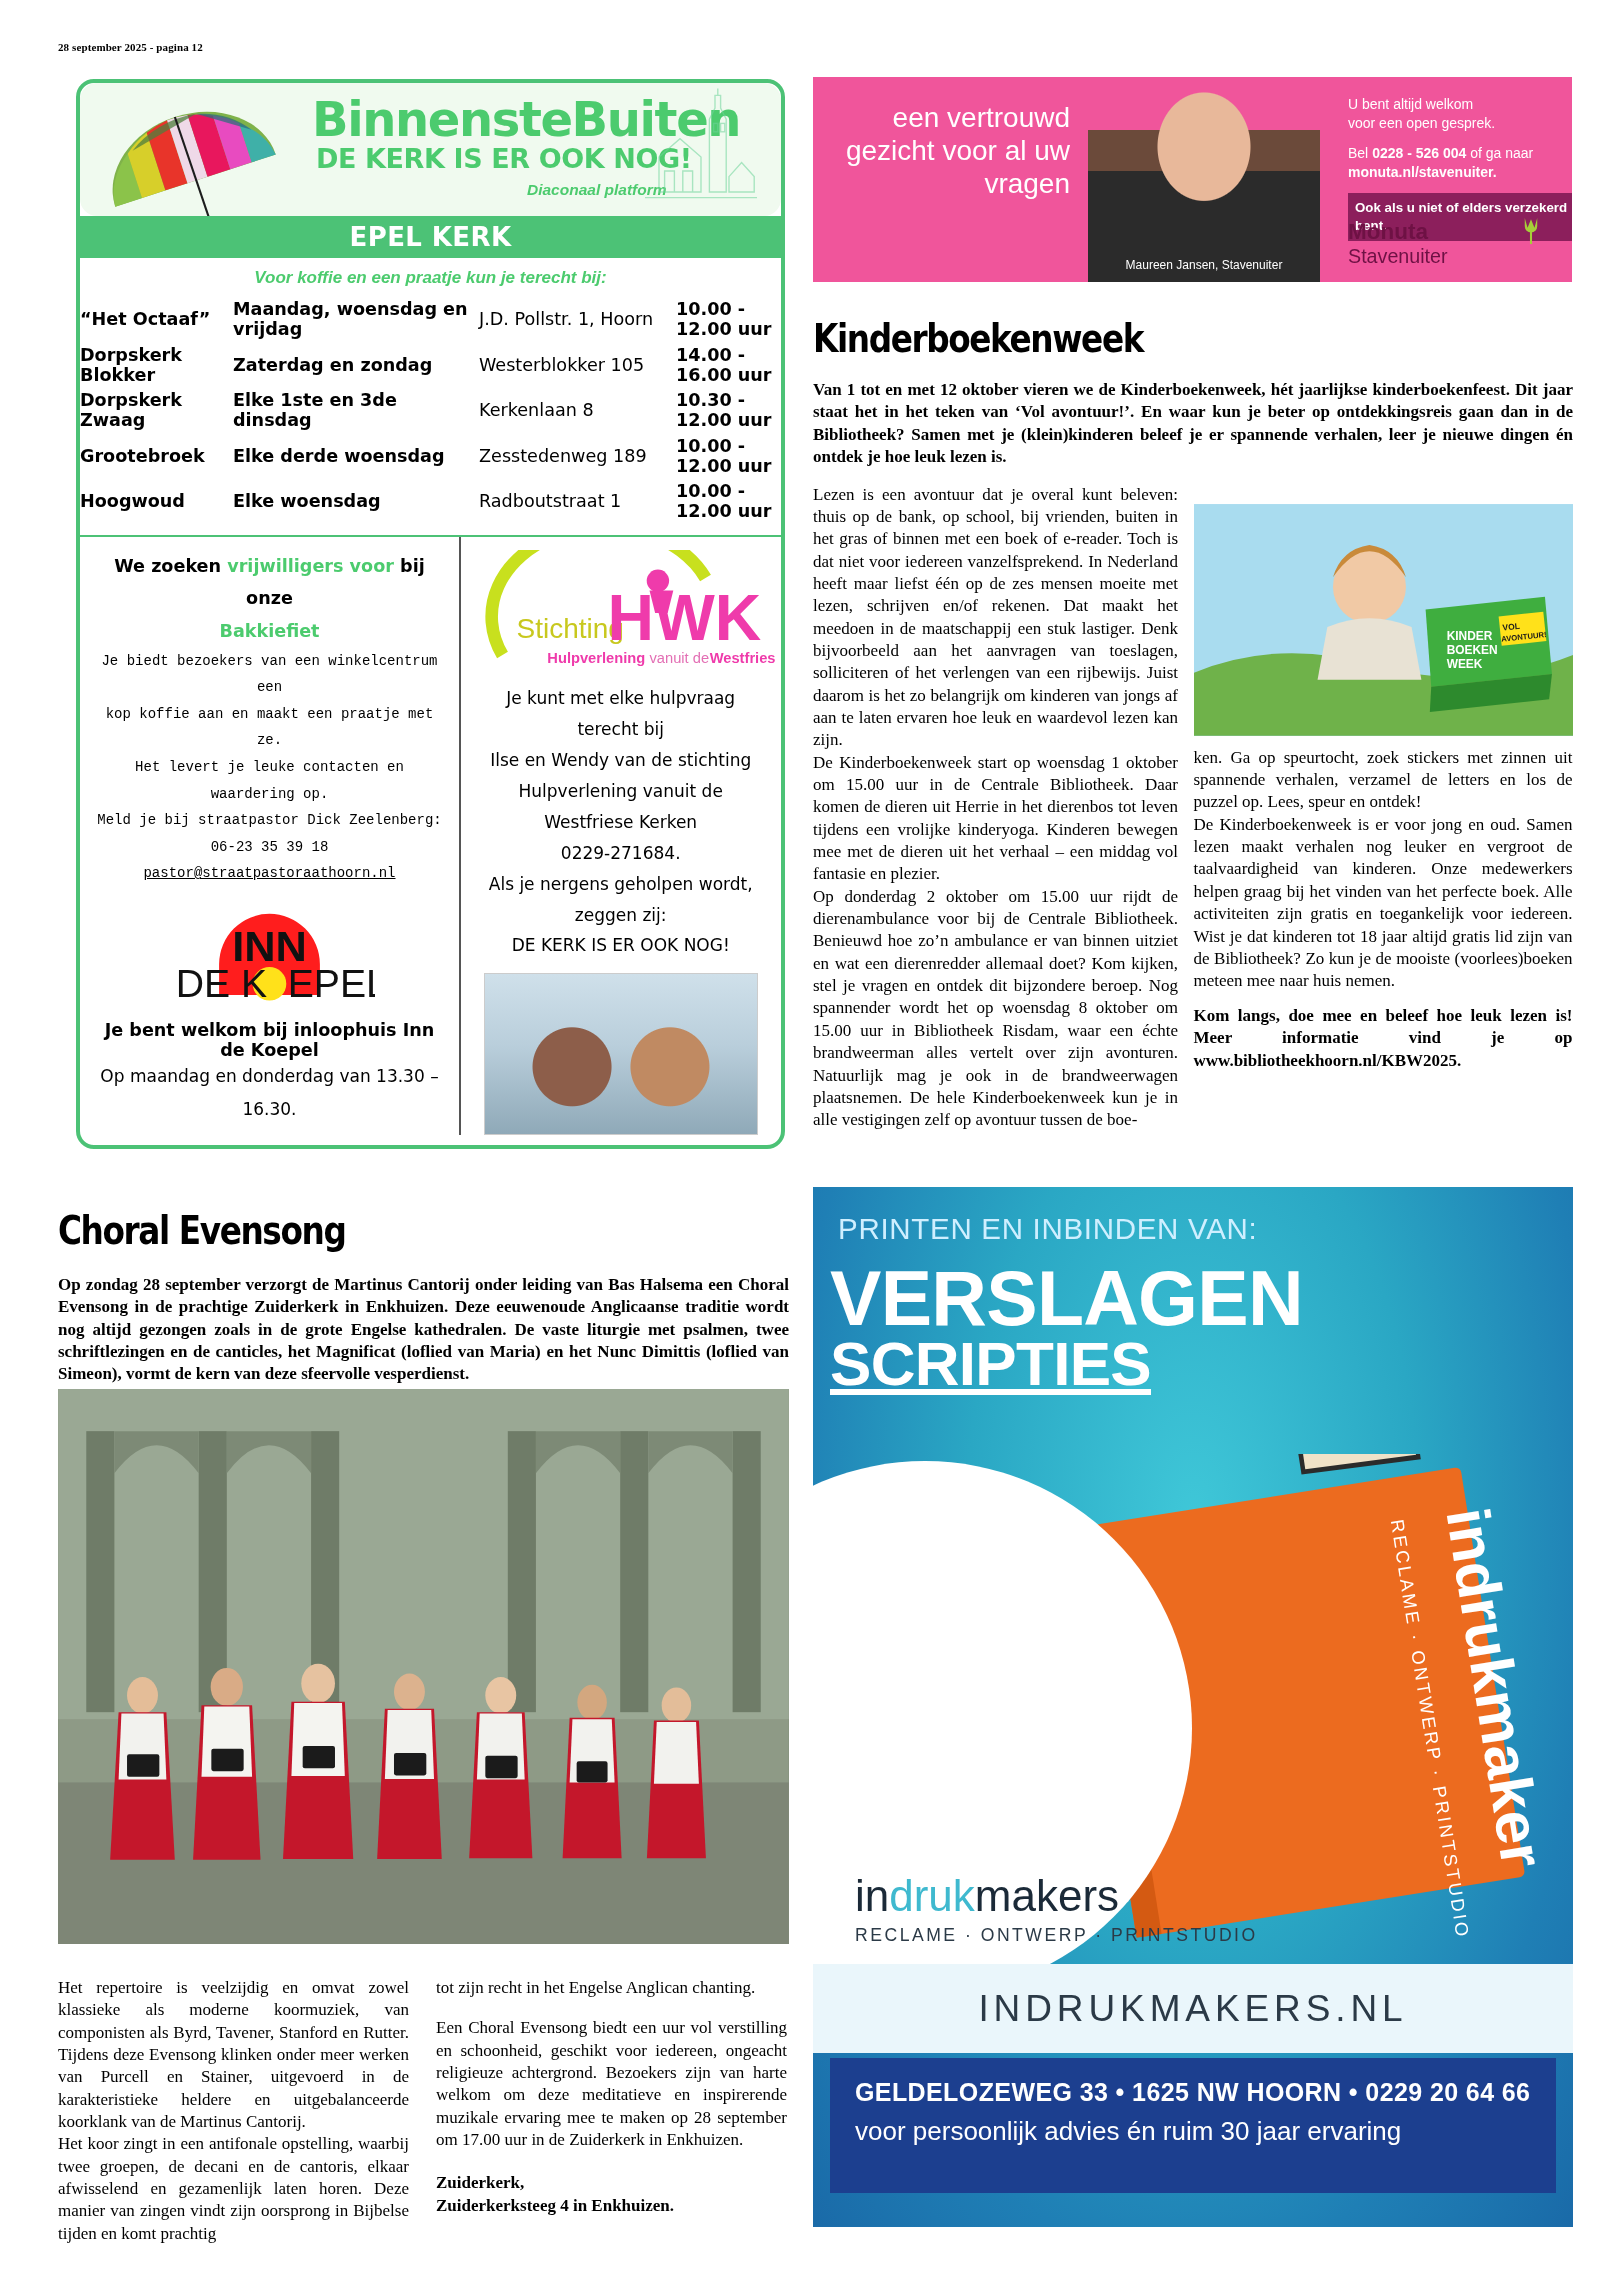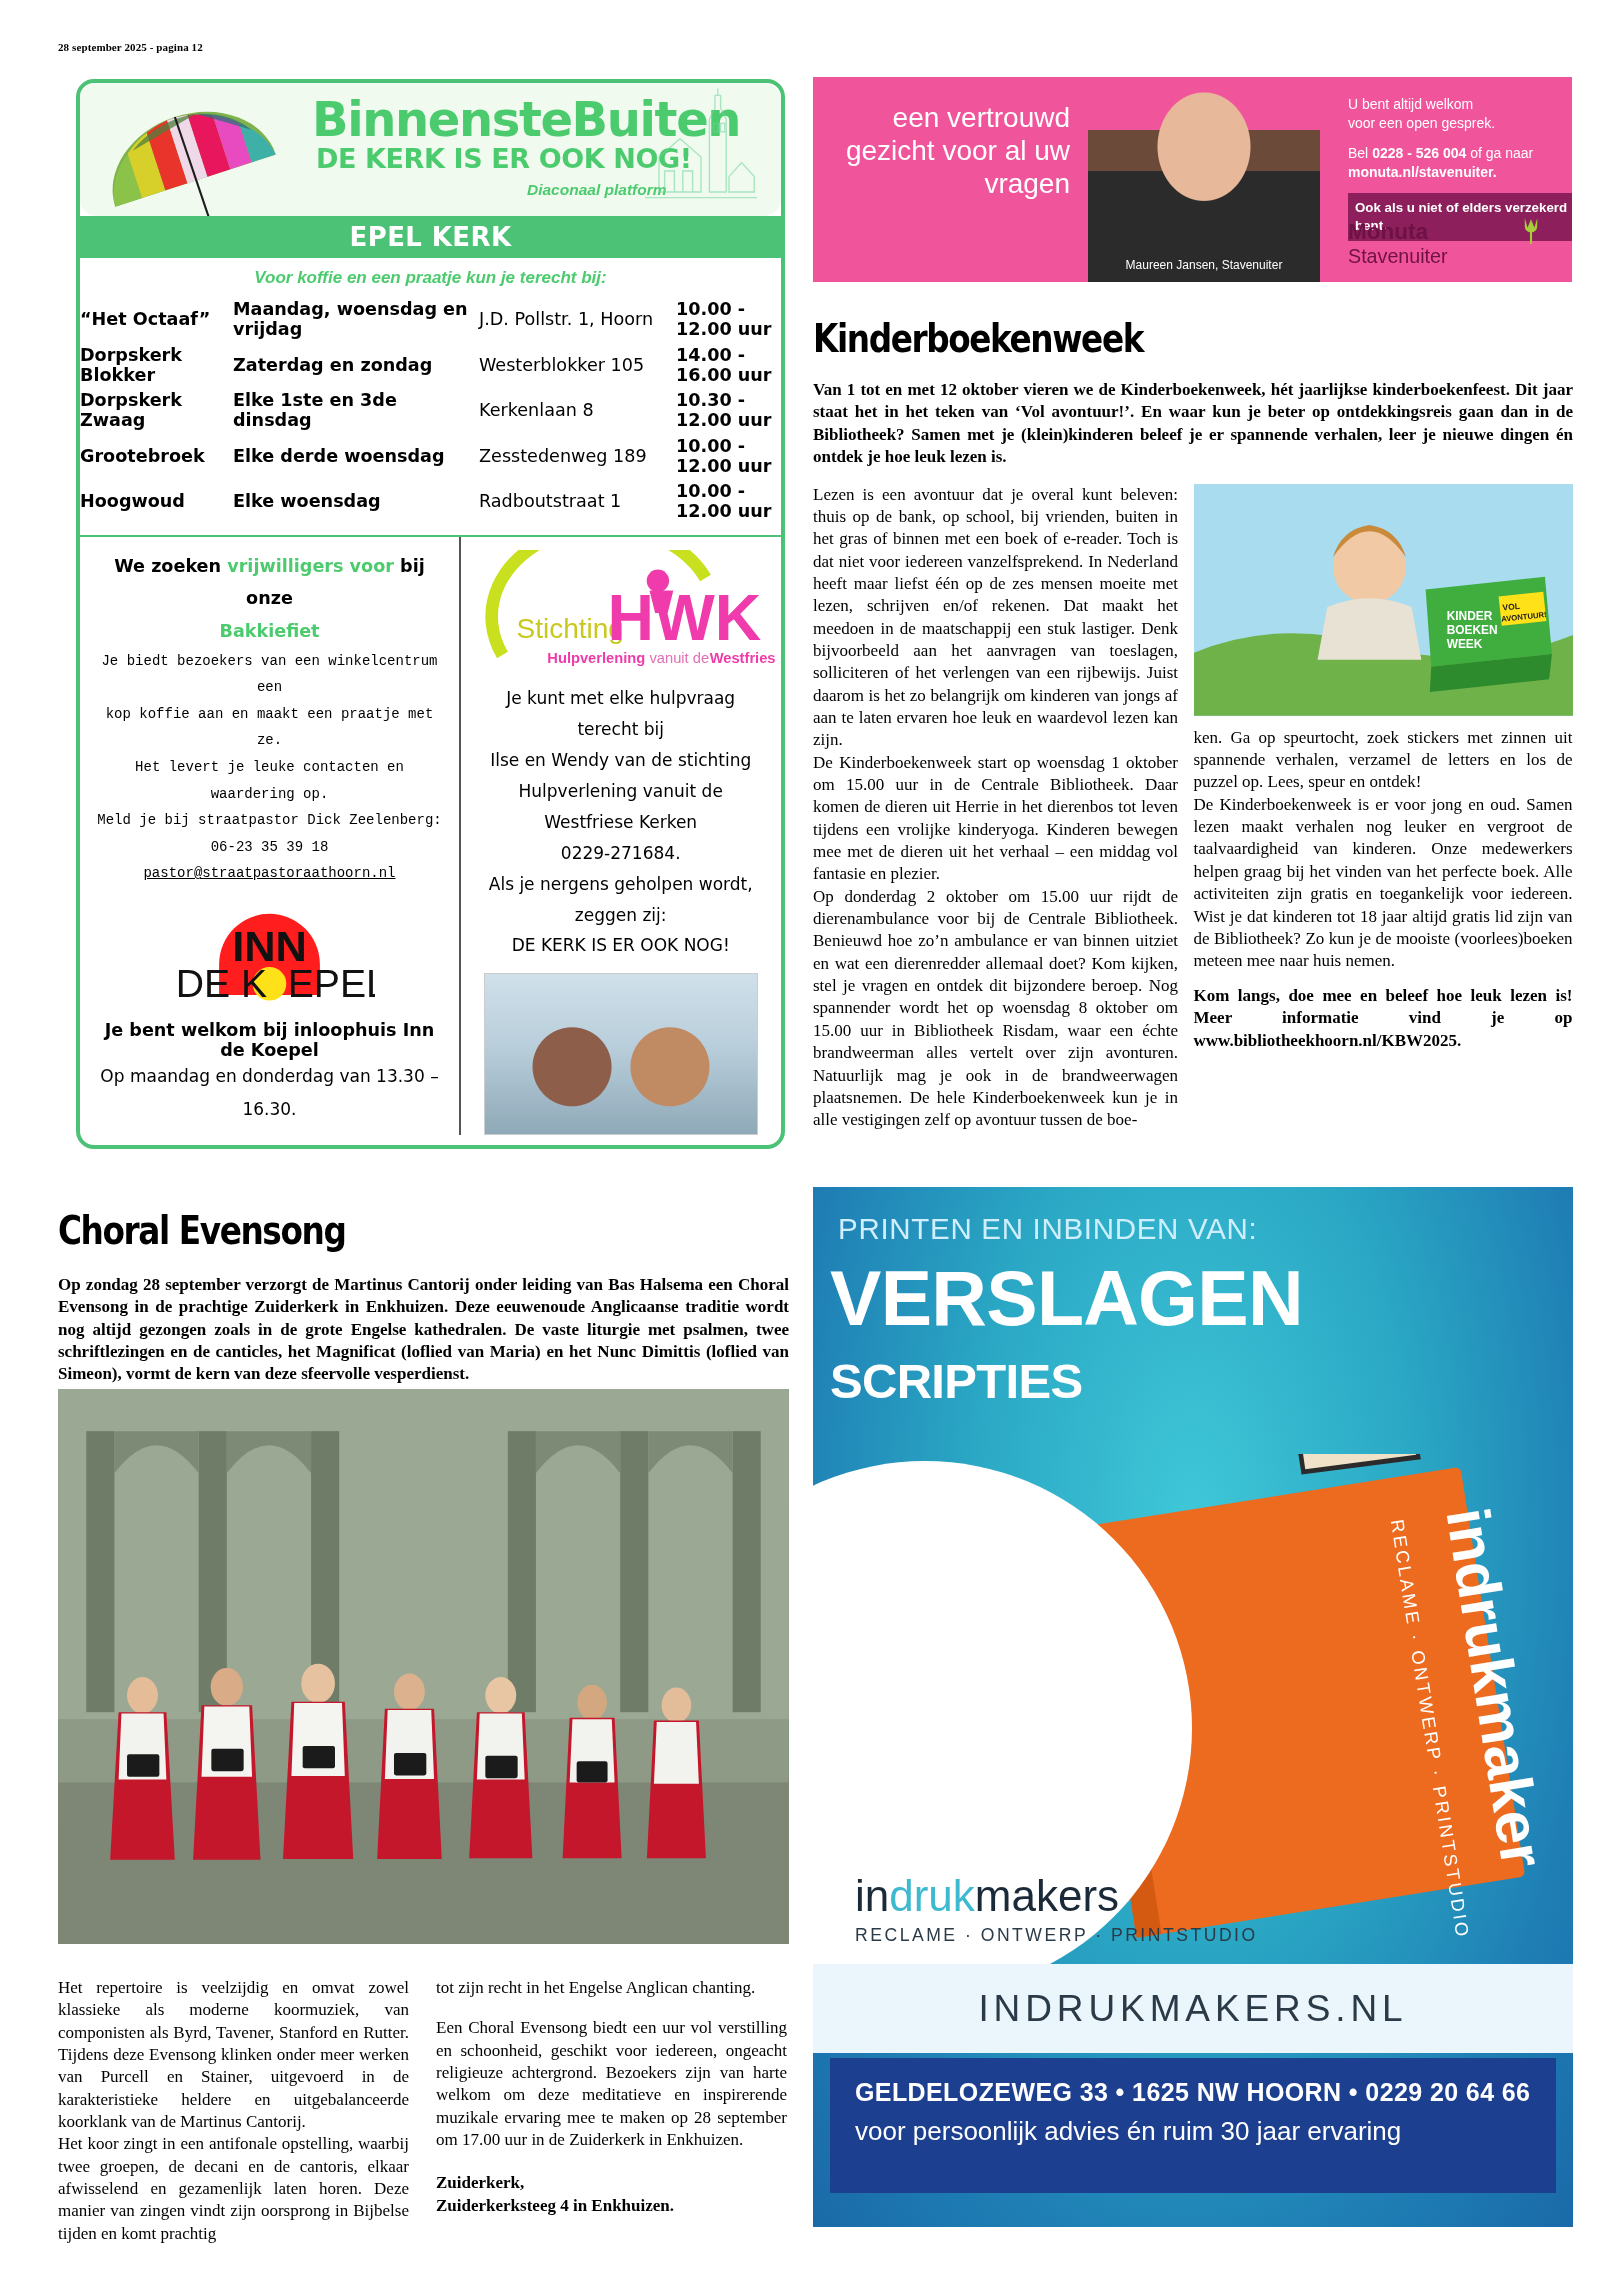--- a/index.html
+++ b/index.html
@@ -135,21 +135,21 @@
     font-family: "DejaVu Sans", sans-serif;
     font-weight: bold; font-size: 39px; letter-spacing: -1.7px;
     transform: scaleX(.84); transform-origin: left center; color: #000;
   }
   .lead {
     font-family: "Liberation Serif", serif; font-weight: bold;
     font-size: 17px; line-height: 1.31; text-align: justify; margin-top: 18px;
   }
   .kbw-cols { display: flex; gap: 15.5px; margin-top: 15.5px; }
   .kbw-colA { width: 365px; }
-  .kbw-colB { width: 379px; }
+  .kbw-colB { width: 379px; margin-top: 20px; }
   .body-serif {
     font-family: "Liberation Serif", serif; font-size: 17px;
     line-height: 1.315; text-align: justify; color: #000;
   }
   .body-serif.bold { font-weight: bold; }
   .kbw-photo {
     width: 379px; height: 232px; margin-bottom: 11.2px; position: relative; overflow: hidden;
     background: linear-gradient(180deg,#bfe4f2 0%,#9fd6ec 40%,#7fc6e0 100%);
   }
 
@@ -175,21 +175,21 @@
   }
   .ind-top-text {
     position: absolute; left: 25px; top: 25px; color: #cfefff;
     font-size: 29.5px; letter-spacing: 0.7px; font-family:"Liberation Sans",sans-serif;
   }
   .ind-big1, .ind-big2 {
     position: absolute; left: 17px; color: #fff; font-weight: bold;
     font-family:"Liberation Sans",sans-serif; letter-spacing: -0.7px;
   }
   .ind-big1 { top: 67px; font-size: 77px; }
-  .ind-big2 { top: 166px; font-size: 49px; }
+  .ind-big2 { top: 141px; font-size: 62px; text-decoration: underline; }
   .ind-white-circle {
     position: absolute; left: -155px; bottom: 232px; width: 534px; height: 534px;
     border-radius: 50%; background: #fff;
   }
   .ind-logo { position: absolute; left: 42px; bottom: 281px; }
   .ind-logo .l1 { font-size: 44px; color: #1b2a38; font-family:"Liberation Sans",sans-serif; }
   .ind-logo .l1 .cy { color: #3fb9cf; }
   .ind-logo .l2 { font-size: 17.6px; color: #2b3a47; letter-spacing: 2.5px; margin-top: 4.2px; font-family:"Liberation Sans",sans-serif;}
   .ind-url-band {
     position: absolute; left: 0; bottom: 174px; width: 760px; height: 89px;

